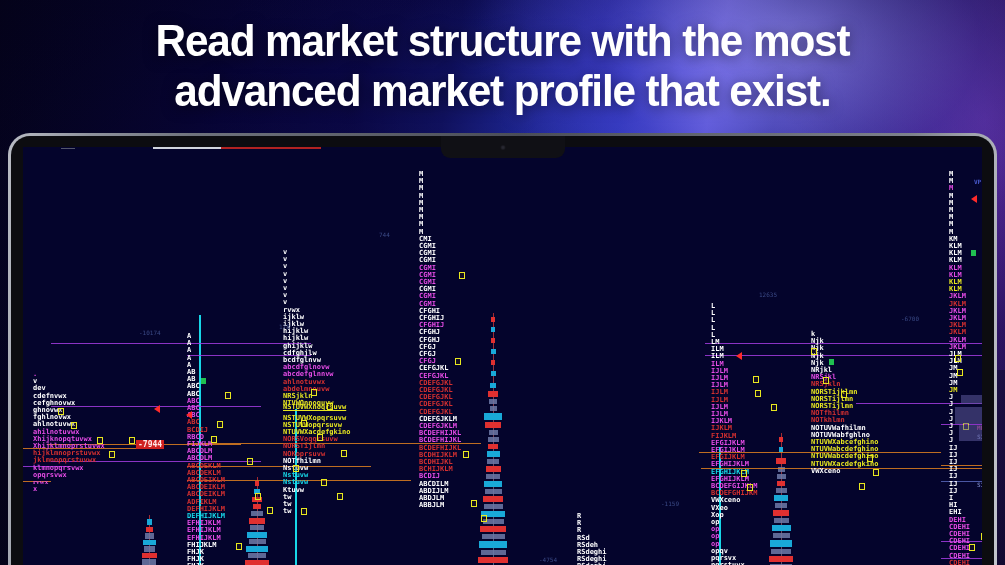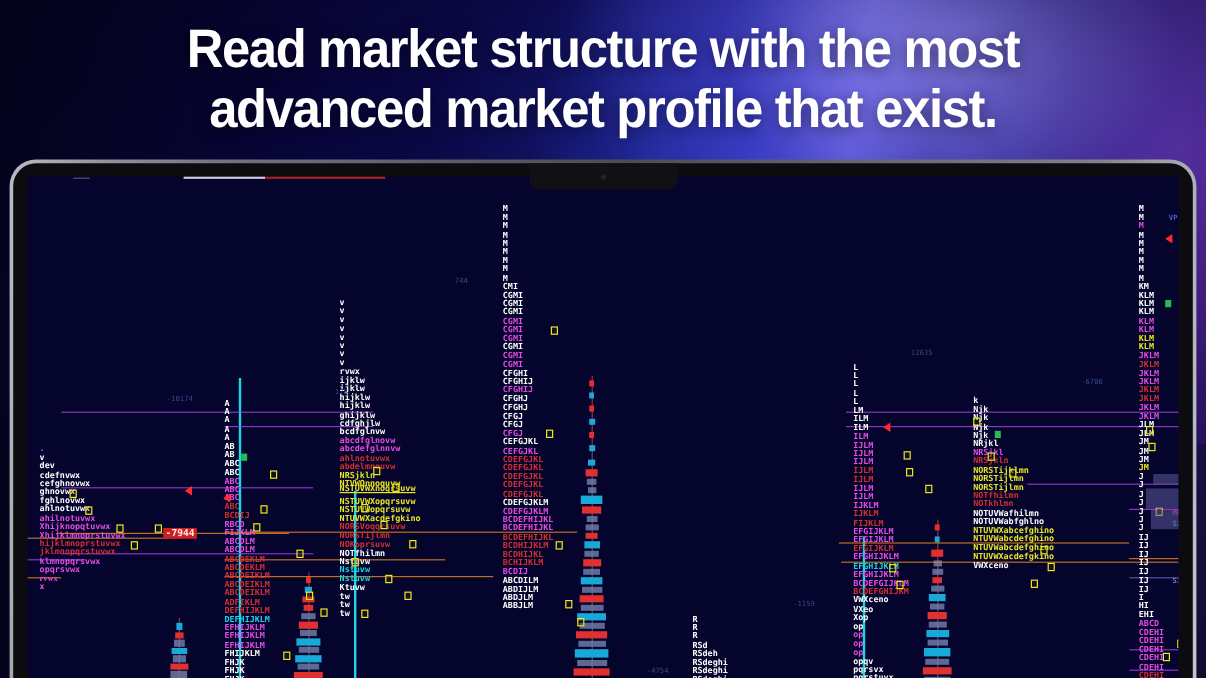--- a/index.html
+++ b/index.html
@@ -485,21 +485,21 @@
           <div class="tporow" style="left: 926px; top: 297.6px; color: rgb(255, 255, 255);">IJ</div>
           <div class="tporow" style="left: 926px; top: 304.8px; color: rgb(255, 255, 255);">IJ</div>
           <div class="tporow" style="left: 926px; top: 312px; color: rgb(255, 255, 255);">IJ</div>
           <div class="tporow" style="left: 926px; top: 319.2px; color: rgb(255, 255, 255);">IJ</div>
           <div class="tporow" style="left: 926px; top: 326.4px; color: rgb(255, 255, 255);">IJ</div>
           <div class="tporow" style="left: 926px; top: 333.6px; color: rgb(255, 255, 255);">IJ</div>
           <div class="tporow" style="left: 926px; top: 340.8px; color: rgb(255, 255, 255);">IJ</div>
           <div class="tporow" style="left: 926px; top: 348px; color: rgb(255, 255, 255);">I</div>
           <div class="tporow" style="left: 926px; top: 355.2px; color: rgb(255, 255, 255);">HI</div>
           <div class="tporow" style="left: 926px; top: 362.4px; color: rgb(255, 255, 255);">EHI</div>
-          <div class="tporow" style="left: 926px; top: 369.6px; color: rgb(230, 76, 230);">ABCD</div>
+          <div class="tporow" style="left: 926px; top: 369.6px; color: rgb(230, 76, 230);">DEHI</div>
           <div class="tporow" style="left: 926px; top: 376.8px; color: rgb(230, 76, 230);">CDEHI</div>
           <div class="tporow" style="left: 926px; top: 384px; color: rgb(230, 76, 230);">CDEHI</div>
           <div class="tporow" style="left: 926px; top: 391.2px; color: rgb(230, 76, 230);">CDEHI</div>
           <div class="tporow" style="left: 926px; top: 398.4px; color: rgb(230, 76, 230);">CDEHI</div>
           <div class="tporow" style="left: 926px; top: 405.6px; color: rgb(230, 76, 230);">CDEHI</div>
           <div class="tporow" style="left: 926px; top: 412.8px; color: rgb(212, 48, 48);">CDEHI</div>
           <div class="" style="position: absolute; left: 35px; top: 261px; width: 6px; height: 7px; border: 1px solid rgb(232, 232, 32); background: rgba(60, 40, 0, 0.25);"></div>
           <div class="" style="position: absolute; left: 48px; top: 275px; width: 6px; height: 7px; border: 1px solid rgb(232, 232, 32); background: rgba(60, 40, 0, 0.25);"></div>
           <div class="" style="position: absolute; left: 74px; top: 290px; width: 6px; height: 7px; border: 1px solid rgb(232, 232, 32); background: rgba(60, 40, 0, 0.25);"></div>
           <div class="" style="position: absolute; left: 86px; top: 304px; width: 6px; height: 7px; border: 1px solid rgb(232, 232, 32); background: rgba(60, 40, 0, 0.25);"></div>

